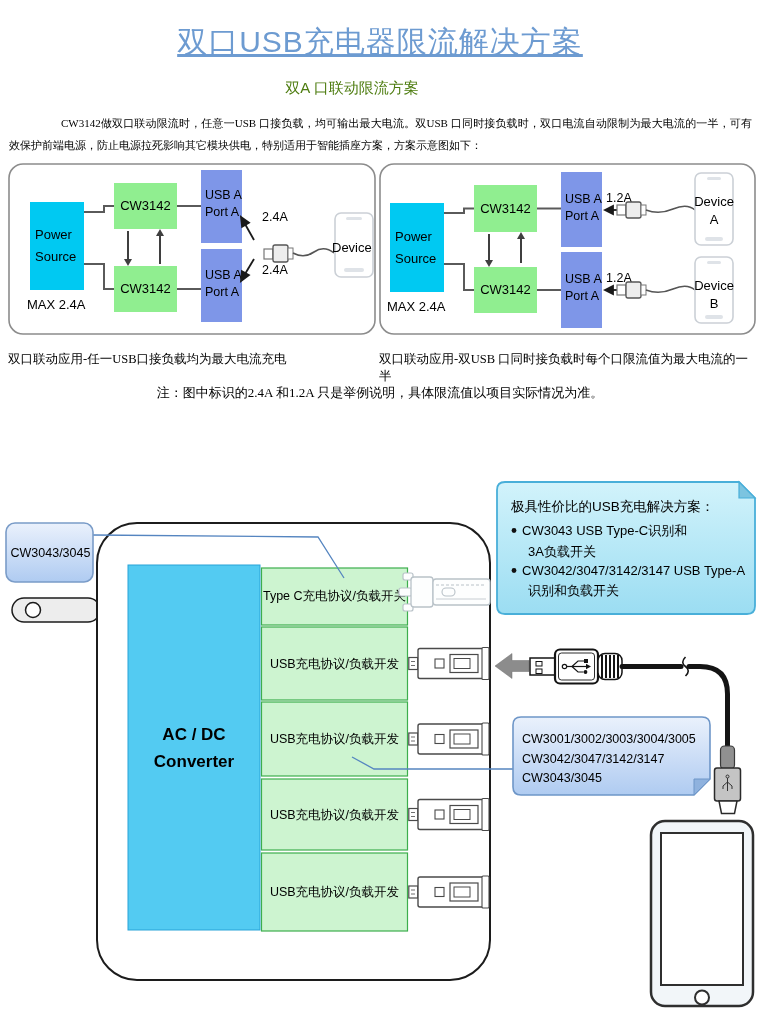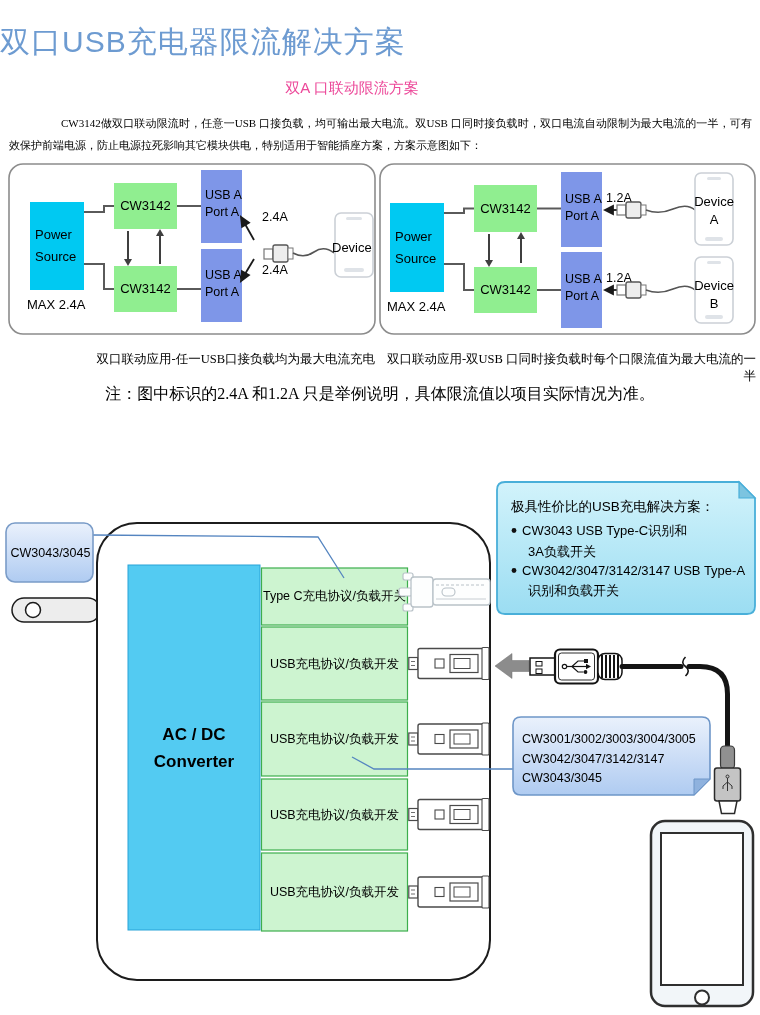--- a/index.html
+++ b/index.html
@@ -1,30 +1,30 @@
 <!DOCTYPE html>
 <html><head>
 <meta charset="utf-8">
 <style>
   html,body{margin:0;padding:0;background:#fff;}
   .page{position:relative;width:760px;height:1015px;background:#fff;overflow:hidden;
         font-family:"Liberation Sans",sans-serif;}
-  .h1{position:absolute;left:0;top:22px;width:760px;
-      font-size:30px;letter-spacing:1px;color:#6D9BD1;font-weight:normal;}
+  .h1{position:absolute;left:0;top:22px;width:760px;text-align:center;
+      font-size:30px;letter-spacing:1px;color:#6D9BD1;font-weight:normal;text-decoration:underline;}
   .subtitle{position:absolute;left:0;top:79px;width:704px;text-align:center;
-      font-size:15px;color:#ec4899;}
+      font-size:15px;color:#4d7c0f;}
   .intro{position:absolute;left:9px;top:101px;width:743px;
       font-family:"Liberation Serif",serif;font-size:11px;line-height:22px;
       color:#000;text-indent:52px;text-align:justify;}
   .caption{position:absolute;top:351px;font-family:"Liberation Serif",serif;
-      font-size:12.5px;color:#000;text-align:right;}
+      font-size:12.5px;color:#000;text-align:left;}
   .caption1{left:8px;width:367px;}
   .caption2{left:379px;width:377px;}
   .note{position:absolute;left:0;top:384px;width:760px;text-align:center;
-      font-family:"Liberation Serif",serif;font-size:16px;color:#000;}
+      font-family:"Liberation Serif",serif;font-size:13px;color:#000;}
   .h2{position:absolute;left:0;top:424px;width:760px;text-align:center;
       font-size:29px;letter-spacing:1px;color:#6D9BD1;font-weight:normal;}
   svg{position:absolute;}
   .t{font-family:"Liberation Sans",sans-serif;font-size:13px;fill:#000;}
   .ts{font-family:"Liberation Sans",sans-serif;font-size:12.5px;fill:#000;}
   .tbold{font-family:"Liberation Sans",sans-serif;font-size:17px;font-weight:bold;fill:#000;}
   .t135{font-family:"Liberation Sans",sans-serif;font-size:13.5px;fill:#000;}
 </style>
 </head>
 <body>

